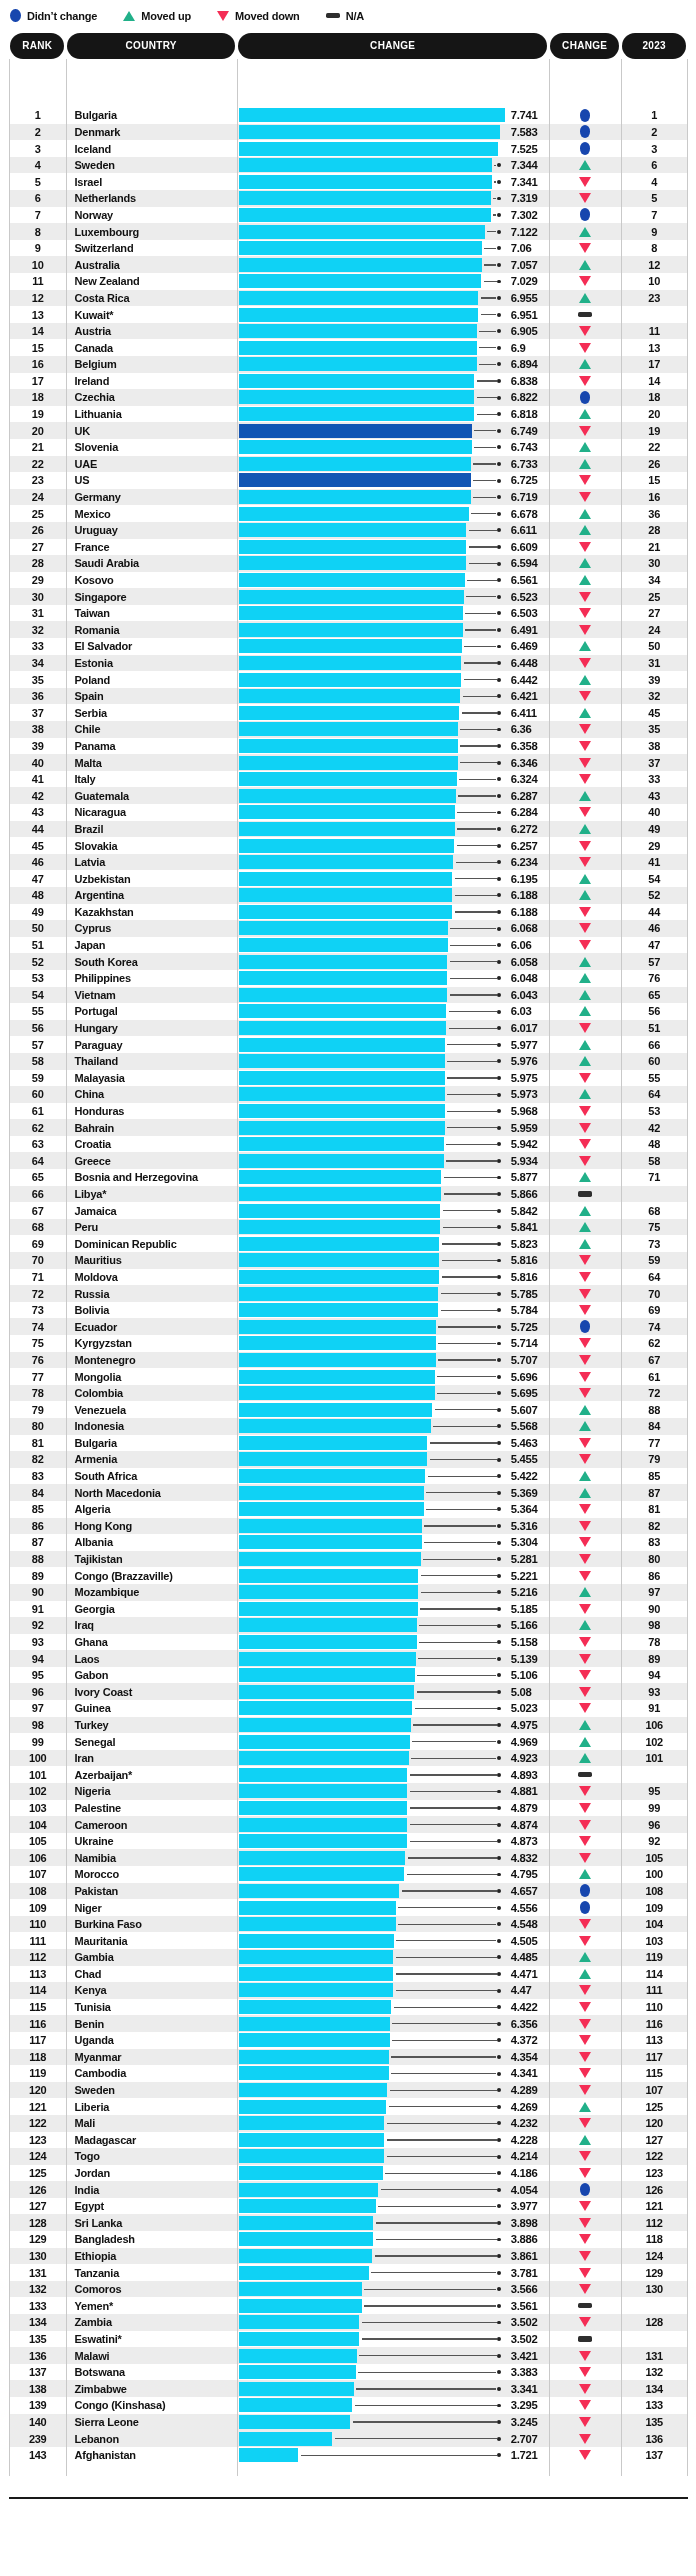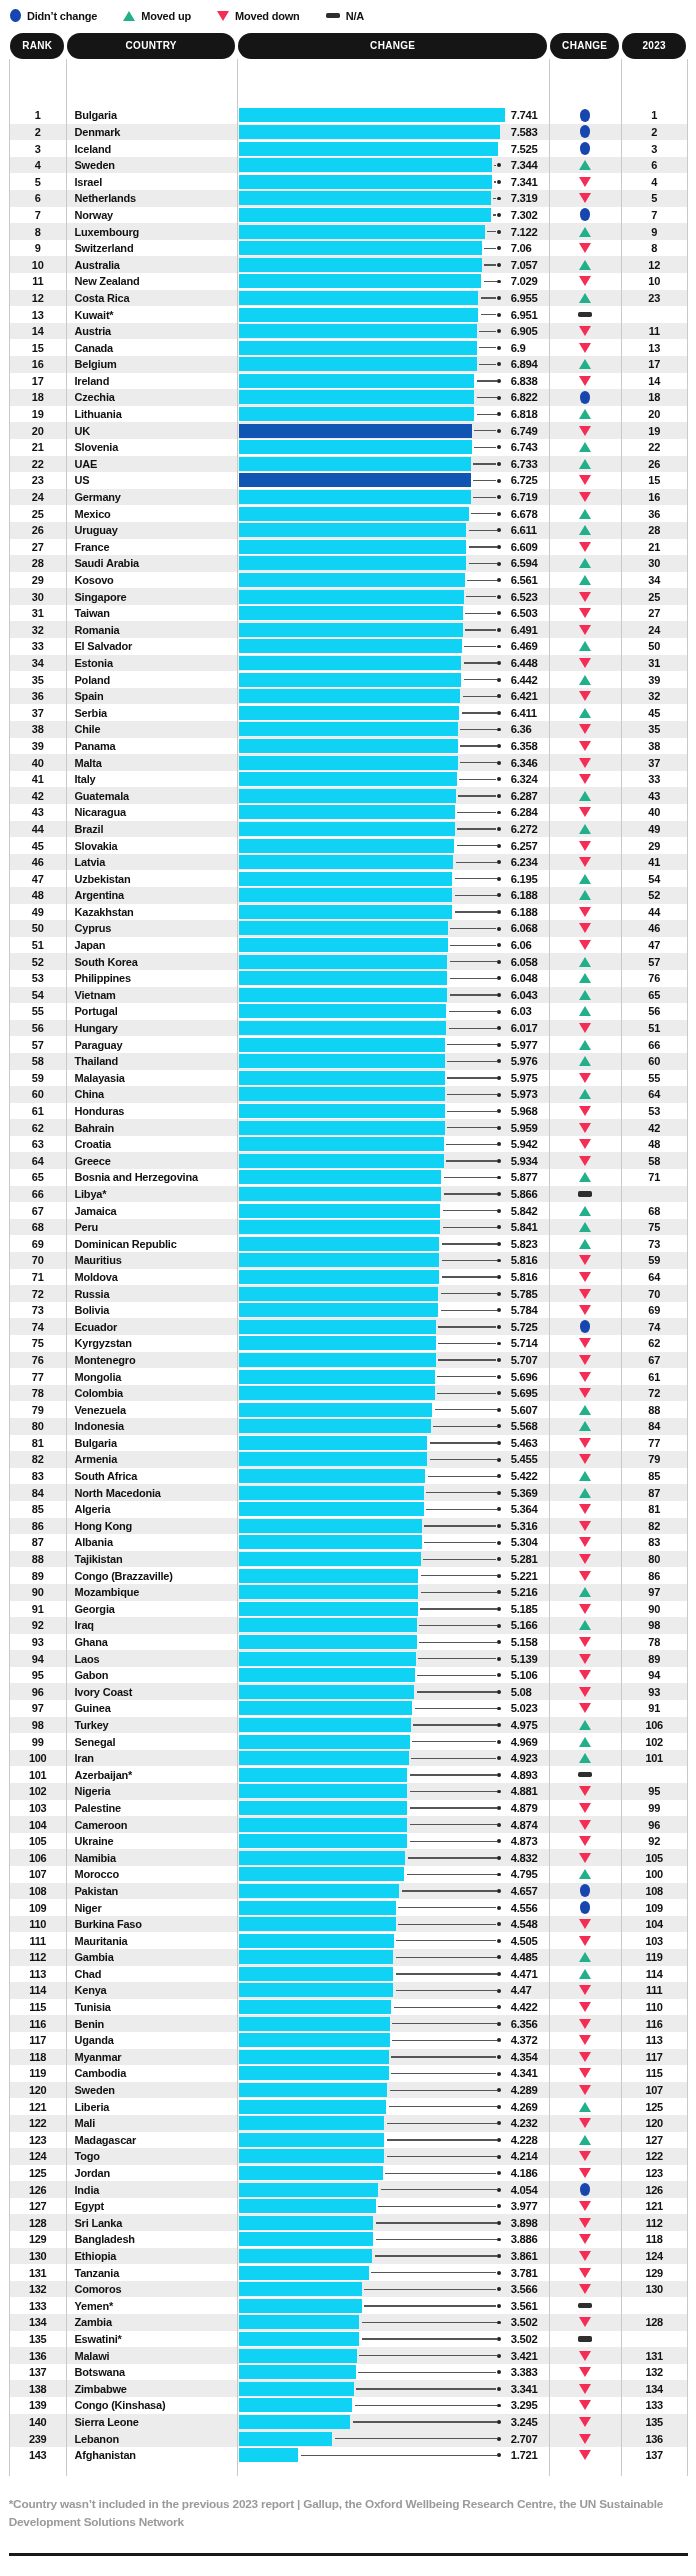--- a/index.html
+++ b/index.html
@@ -2093,17 +2093,16 @@
     </div>
 
   <div class="grid tail-row">
     <div class="c"></div>
       <div class="c"></div>
       <div class="c"></div>
       <div class="c"></div>
       <div class="c"></div>
   </div>
 
-  <p class="footnote">*Country wasn’t included in the previous 2023 report | Gallup, the Oxford Wellbeing Research Centre, the UN Sustainable Development Solutions Network</p>
 
   <div class="bottom-rule"></div>
 </div>
 
 
 </body></html>

